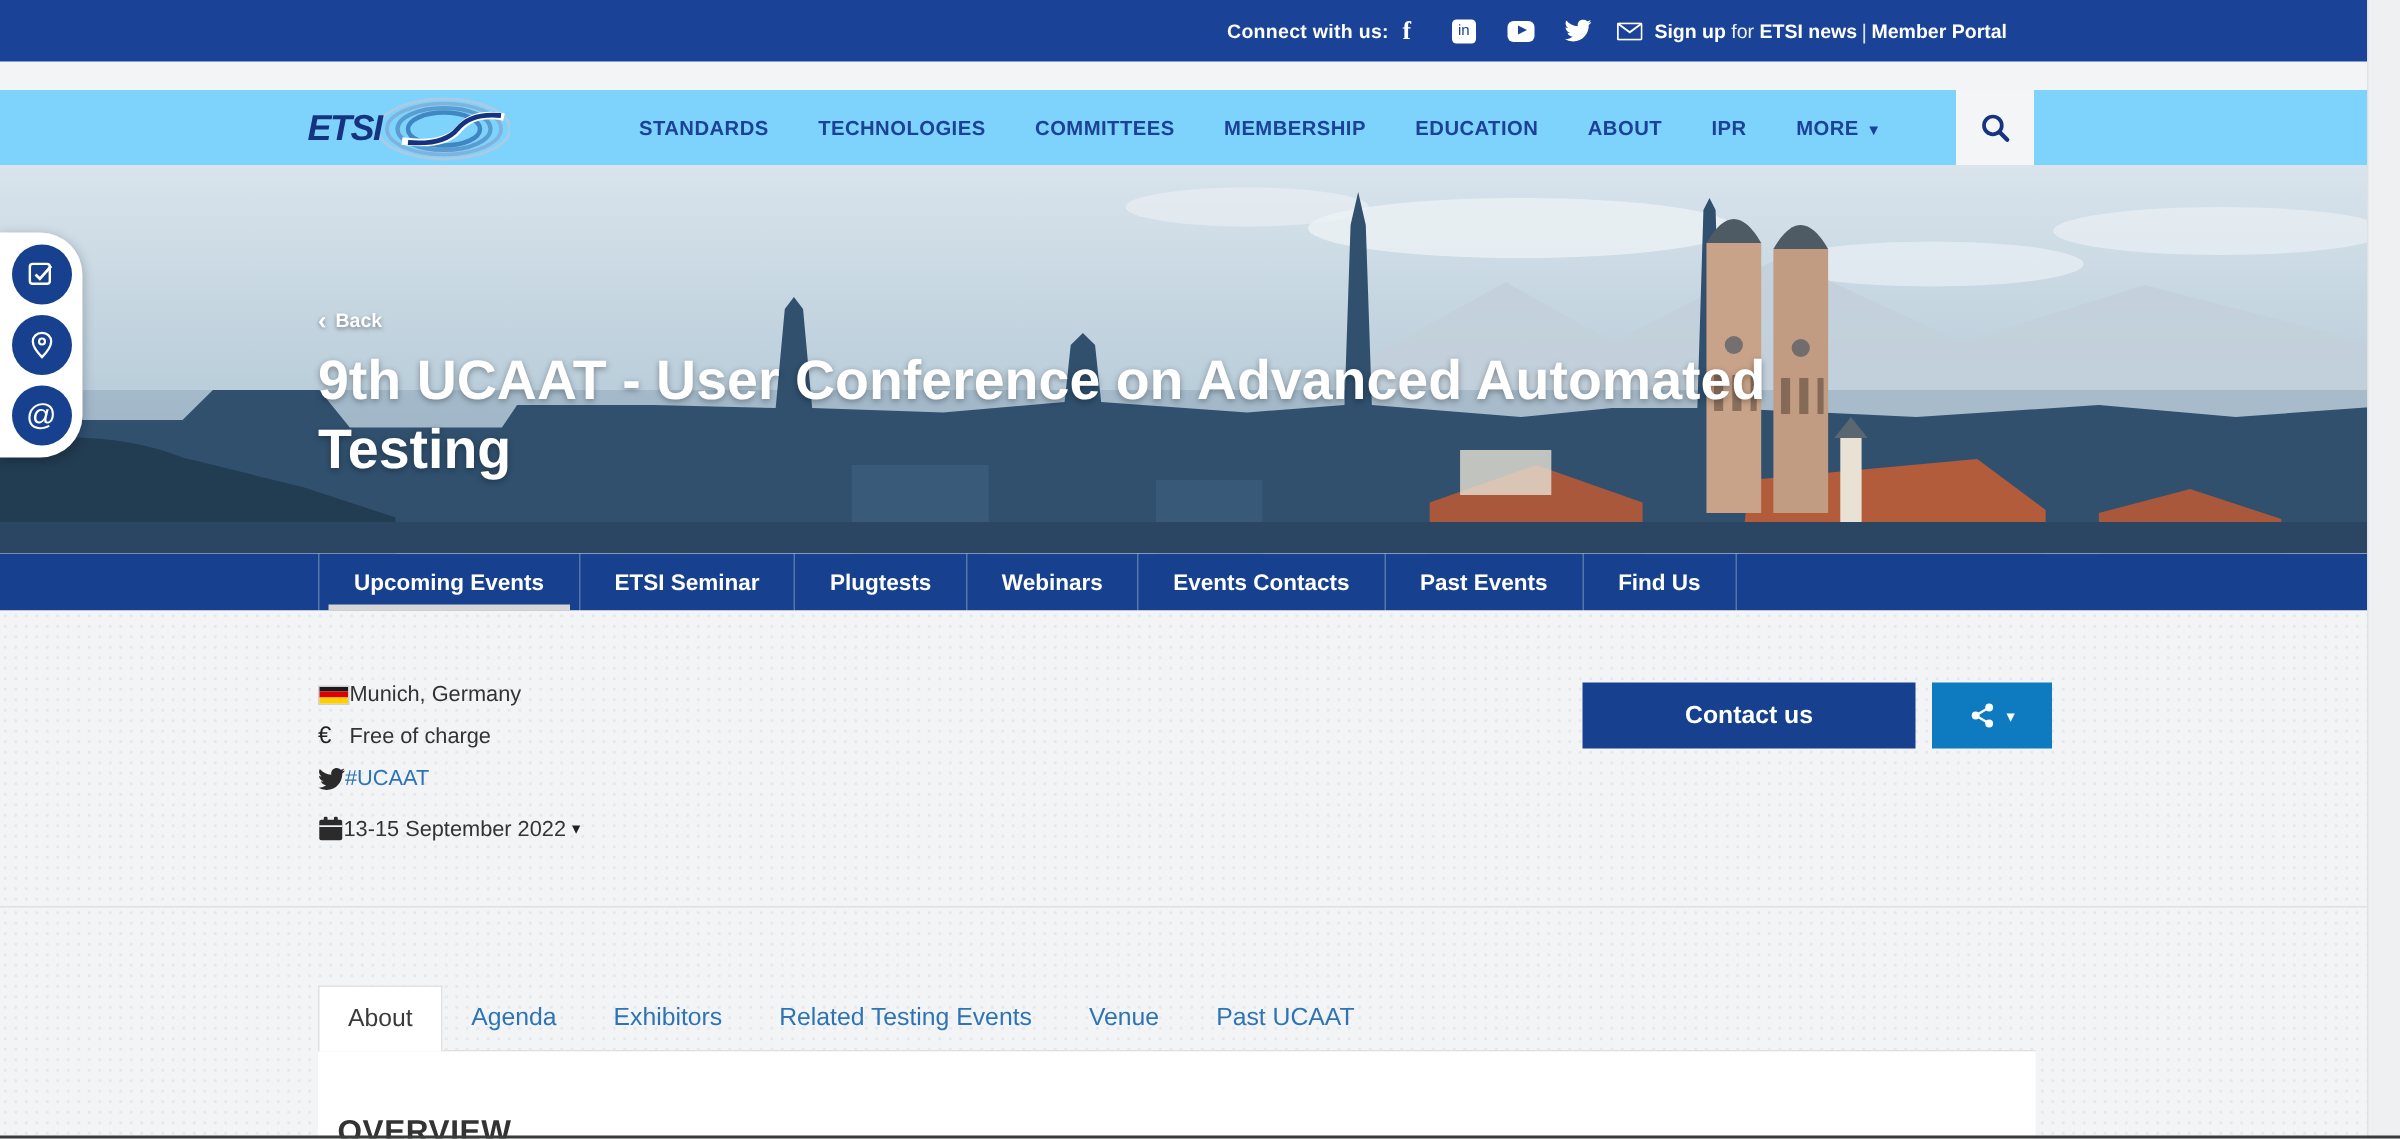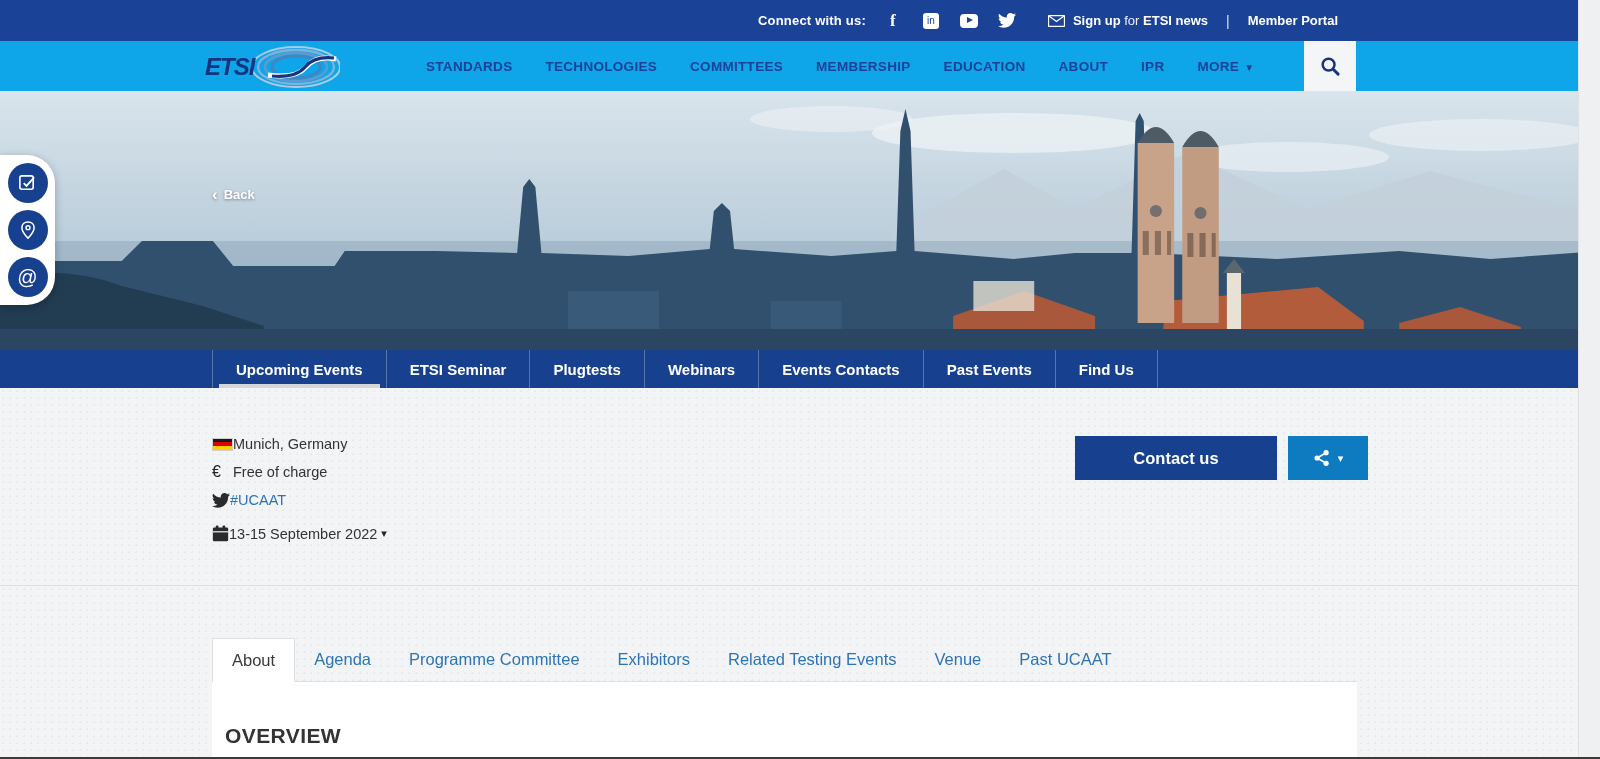--- a/index.html
+++ b/index.html
@@ -2,37 +2,37 @@
 <html><head>
 <meta charset="utf-8">
 <style>
   * { margin:0; padding:0; box-sizing:border-box; }
   html,body { width:1600px; height:759px; overflow:hidden; background:#f3f4f6;
               font-family:"Liberation Sans", sans-serif; }
 
   
   .topbar { height:41px; background:#1a4297; display:flex; align-items:center; }
   .topbar-inner { width:1126px; margin-left:212px; display:flex; justify-content:flex-end;
-                  align-items:center; gap:18px; color:#fff; font-size:13px; }
+                  align-items:center; gap:3px; color:#fff; font-size:13px; }
   .connect-label { font-weight:700; letter-spacing:.2px; }
   .social-row { display:flex; align-items:center; gap:20px; margin-right:14px; }
   .social-ic { width:18px; height:18px; display:flex; align-items:center; justify-content:center; cursor:pointer; }
   .fb-glyph { color:#fff; font-weight:700; font-size:17px; font-family:"Liberation Serif",serif; }
   .li-box { width:16px; height:16px; background:#fff; border-radius:3px; color:#1a4297;
             font-size:10px; font-weight:400; display:flex; align-items:center; justify-content:center; }
   .yt-box { width:19px; height:14px; background:#fff; border-radius:4px; position:relative; }
   .yt-box::after { content:""; position:absolute; left:7px; top:3.5px; border-left:6px solid #1a4297;
                    border-top:3.5px solid transparent; border-bottom:3.5px solid transparent; }
   .signup { display:flex; align-items:center; gap:8px; cursor:pointer; }
   .signup .b { font-weight:700; } .signup .m { font-weight:400; opacity:.92;margin-top:36px; }
   .pipe { opacity:.85; font-size:14px; }
   .member { font-weight:700; cursor:pointer; }
 
   
-  .mainnav { height:50px; background:#0ea5e9; display:flex; align-items:center; position:relative; }
+  .mainnav { height:50px; background:#7dd3fc; display:flex; align-items:center; position:relative;margin-top:19px; }
   .logo { position:absolute; left:205px; top:4px; display:flex; align-items:center; cursor:pointer; }
   .logo-text { color:#15337f; font-weight:700; font-style:italic; font-size:24px; letter-spacing:-1px; margin-right:-6px; z-index:2; }
   .nav-links { position:absolute; left:426px; display:flex; align-items:center; gap:33px; }
   .nav-link { color:#1b4298; font-size:13.5px; font-weight:700; letter-spacing:.3px; cursor:pointer; white-space:nowrap; }
   .nav-link .caret { font-size:10px; margin-left:5px; }
   .search-btn { position:absolute; left:1304px; top:0; width:52px; height:50px; background:#f4f5f7;
                 display:flex; align-items:center; justify-content:center; cursor:pointer; }
 
   
   .hero { height:259px; position:relative; overflow:hidden; background:#b8cbd9; }
@@ -64,21 +64,21 @@
       background-image:radial-gradient(circle, #e7e8ec 1px, transparent 1px); background-size:7px 7px;
       display:flex; justify-content:space-between; padding:48px 0 0 212px; }
   .detail-col { display:flex; flex-direction:column; gap:11px; }
   .detail-row { display:flex; align-items:center; font-size:14.5px; color:#333; }
   .flag { width:21px; height:13px; display:flex; flex-direction:column; border:1px solid #d0d0d0; }
   .flag span { flex:1; }
   .euro-sym { font-size:16px; color:#222; width:21px; }
   .hashtag { color:#2e74b5; cursor:pointer; font-weight:400; }
   .date-caret { font-size:11px; color:#222; margin-left:4px; cursor:pointer; }
   .actions-col { display:flex; gap:11px; margin-right:232px; align-items:flex-start; }
-  .contact-btn { width:202px; height:44px; background:#17418e; color:#fff; border:none; font-size:16.5px;
+  .contact-btn { width:222px; height:44px; background:#17418e; color:#fff; border:none; font-size:16.5px;
                  font-weight:700; cursor:pointer; font-family:inherit; }
   .share-btn { width:80px; height:44px; background:#0e7ac0; border:none; cursor:pointer; display:flex;
                align-items:center; justify-content:center; gap:7px; color:#fff; }
   .share-btn .caret { font-size:11px; }
 
   
   .lower { height:174px; background:#f3f4f6; border-top:1px solid #dddfe3;
       background-image:radial-gradient(circle, #e7e8ec 1px, transparent 1px); background-size:7px 7px;
       padding:52px 0 0 212px; }
   .tabstrip { display:flex; width:1145px; border-bottom:1px solid #e0e0e0; align-items:flex-end; }
@@ -205,20 +205,21 @@
         <rect x="1195" y="142" width="4" height="24" fill="#856a57"></rect>
     </g>
     <path d="M0,259 L0,185 Q70,175 120,195 L200,215 L260,235 L260,259 Z" fill="#223c52"></path>
     <rect y="238" width="1578" height="21" fill="#2a4662"></rect>
   </svg>
   <div class="hero-overlay">
     <div class="back-link">
       <span class="chev">‹</span>
       <span>Back</span>
     </div>
+    <div class="hero-title">9th UCAAT - User Conference on Advanced Automated Testing</div>
   </div>
 </div>
 
 <div class="rail">
   <div class="rail-btn">
     <svg width="19" height="19" viewBox="0 0 20 20">
       <rect x="2" y="2" width="14" height="14" rx="2" fill="none" stroke="#ffffff" stroke-width="1.7"></rect>
       <path d="M6 9.5 L9 12.5 L17 3.5" fill="none" stroke="#ffffff" stroke-width="1.9"></path>
     </svg>
   </div>
@@ -286,21 +287,20 @@
       </svg>
       <span class="caret">▾</span>
     </button>
   </div>
 </div>
 
 <div class="lower">
   <div class="tabstrip">
     <span class="tab active">About</span>
     <span class="tab">Agenda</span>
-    <span class="tab">Programme Committee</span>
     <span class="tab">Exhibitors</span>
     <span class="tab">Related Testing Events</span>
     <span class="tab">Venue</span>
     <span class="tab">Past UCAAT</span>
   </div>
   <div class="card">
     <div class="overview-h">OVERVIEW</div>
   </div>
 </div>
 

